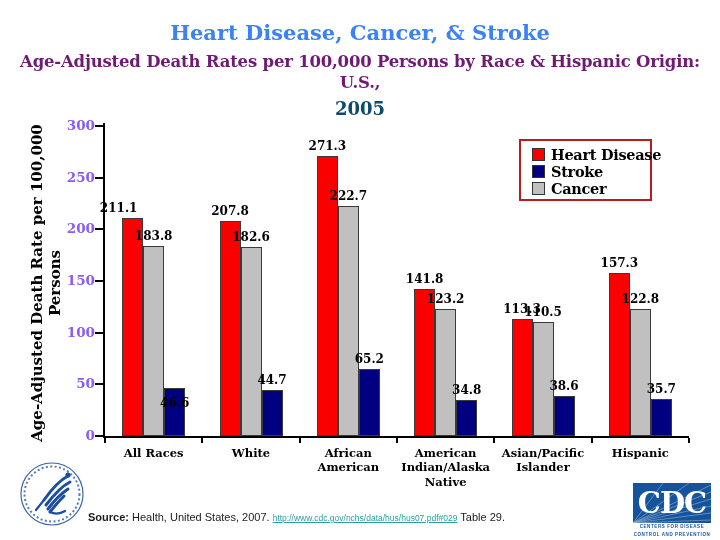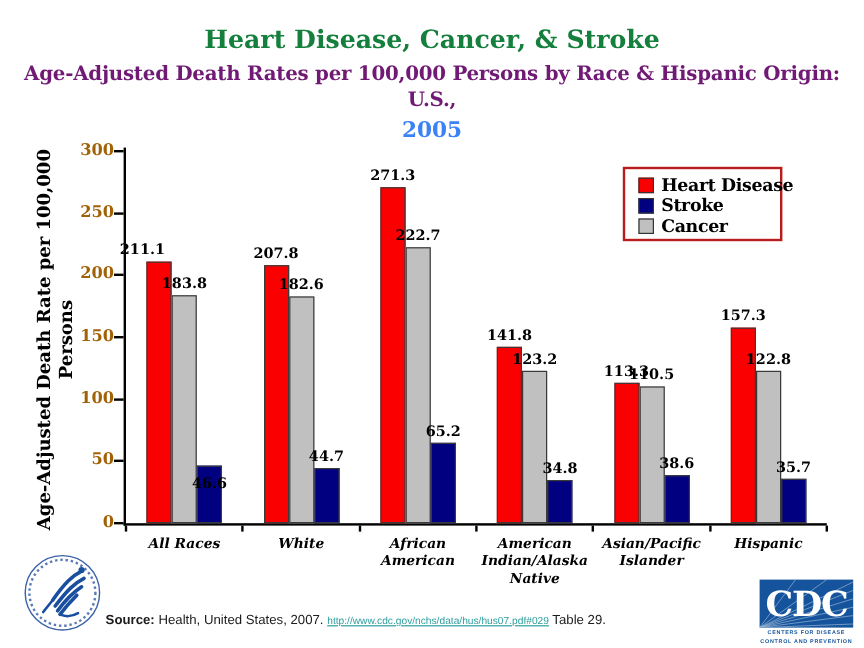--- a/index.html
+++ b/index.html
@@ -1,32 +1,32 @@
 <!DOCTYPE html>
 <html><head>
 <meta charset="utf-8">
 <style>
   html,body{margin:0;padding:0;background:#fff;}
   .slide{position:relative;width:720px;height:540px;background:#ffffff;overflow:hidden;
          font-family:"DejaVu Serif", serif;}
 
   
   .title-block{position:absolute;top:20px;left:0;width:720px;text-align:center;line-height:1.25;}
-  .title-line1{font-size:21px;font-weight:bold;color:#15803d;}
+  .title-line1{font-size:21px;font-weight:bold;color:#3b82f6;}
   .title-line2{font-size:16.5px;font-weight:bold;color:#701a75;margin-top:6px;letter-spacing:-0.2px;}
-  .title-line3{font-size:18px;font-weight:bold;color:#3b82f6;margin-top:4px;}
+  .title-line3{font-size:18px;font-weight:bold;color:#0c4a6e;margin-top:4px;}
 
   
   #chart-layer{position:absolute;inset:0;}
   .axis{position:absolute;background:#000;}
   .tickmark{position:absolute;background:#000;}
-  .ytick-label{position:absolute;font-size:13.5px;font-weight:bold;color:#a16207;text-align:right;width:38px;}
+  .ytick-label{position:absolute;font-size:13.5px;font-weight:bold;color:#8b5cf6;text-align:right;width:38px;}
   .bar{position:absolute;box-sizing:border-box;border:1px solid #3a3a3a;}
   .bar-value{position:absolute;font-size:12px;font-weight:bold;color:#000;white-space:nowrap;transform:translateX(-50%);}
-  .cat-label{position:absolute;font-size:11.5px;font-weight:bold;color:#000;text-align:center;line-height:1.25;font-style:italic;}
+  .cat-label{position:absolute;font-size:11.5px;font-weight:bold;color:#000;text-align:center;line-height:1.25;}
   .ylabel{position:absolute;left:-127px;top:273px;width:330px;height:20px;text-align:center;
           font-size:15px;font-weight:bold;color:#000;transform:rotate(-90deg);}
 
   
   .legend{position:absolute;left:519px;top:139px;width:133px;height:62px;border:2px solid #b91c1c;
           background:#fff;box-sizing:border-box;padding:5px 0 0 11px;}
   .legend-row{display:flex;align-items:center;height:17px;}
   .legend-swatch{width:11px;height:11px;border:1px solid #333;flex:0 0 auto;}
   .legend-label{font-size:14.5px;font-weight:bold;color:#000;margin-left:6px;white-space:nowrap;letter-spacing:-0.3px;}
 

